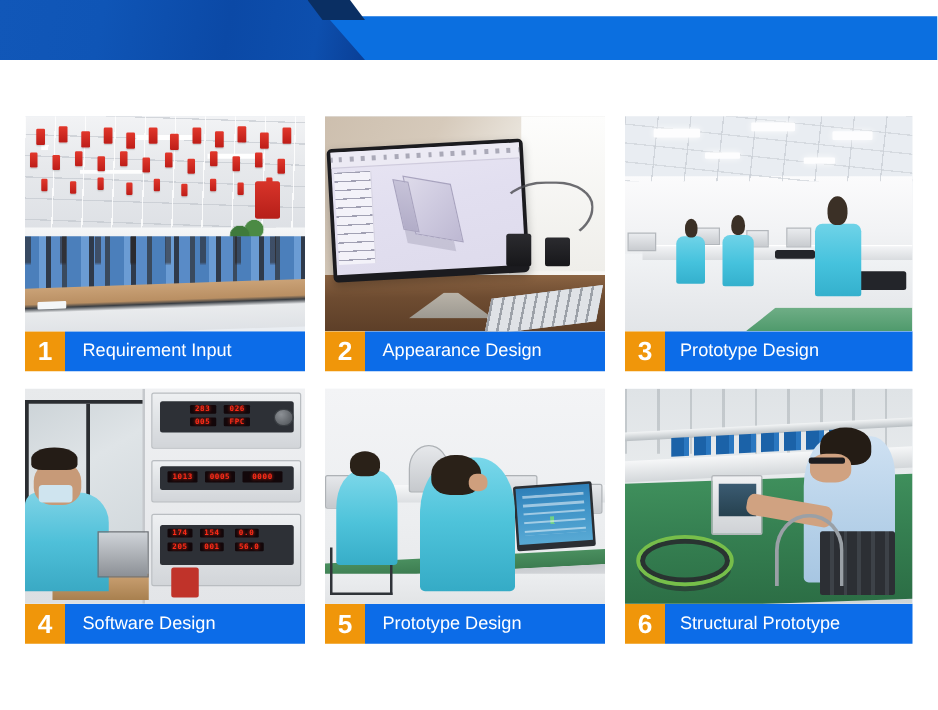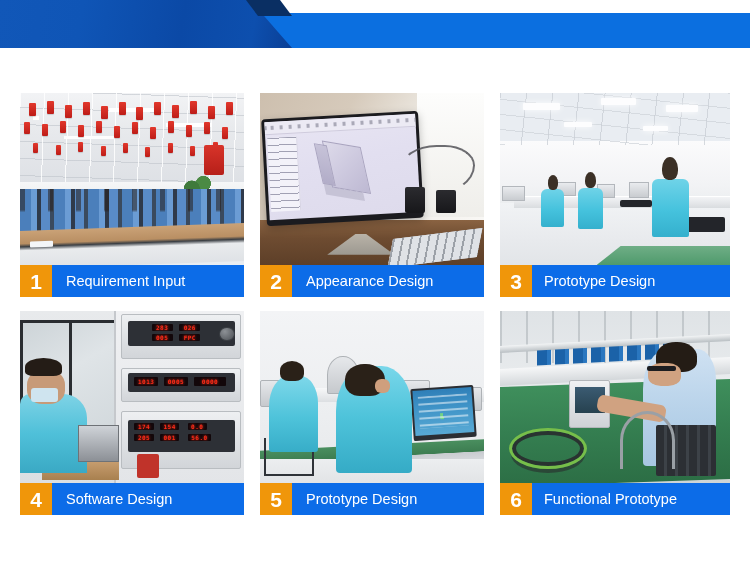--- a/index.html
+++ b/index.html
@@ -708,17 +708,17 @@
         <div class="p6-man-head"></div>
         <div class="p6-man-face"></div>
         <div class="p6-glasses"></div>
       </div>
       <div class="p6-arm"></div>
       <div class="p6-tool"></div>
       <div class="p6-handle"></div>
     </div>
     <div class="card-label">
       <div class="card-num">6</div>
-      <div class="card-title">Functional Prototype</div>
+      <div class="card-title">Structural Prototype</div>
     </div>
   </div>
 
 </div>
 
 </body></html>

